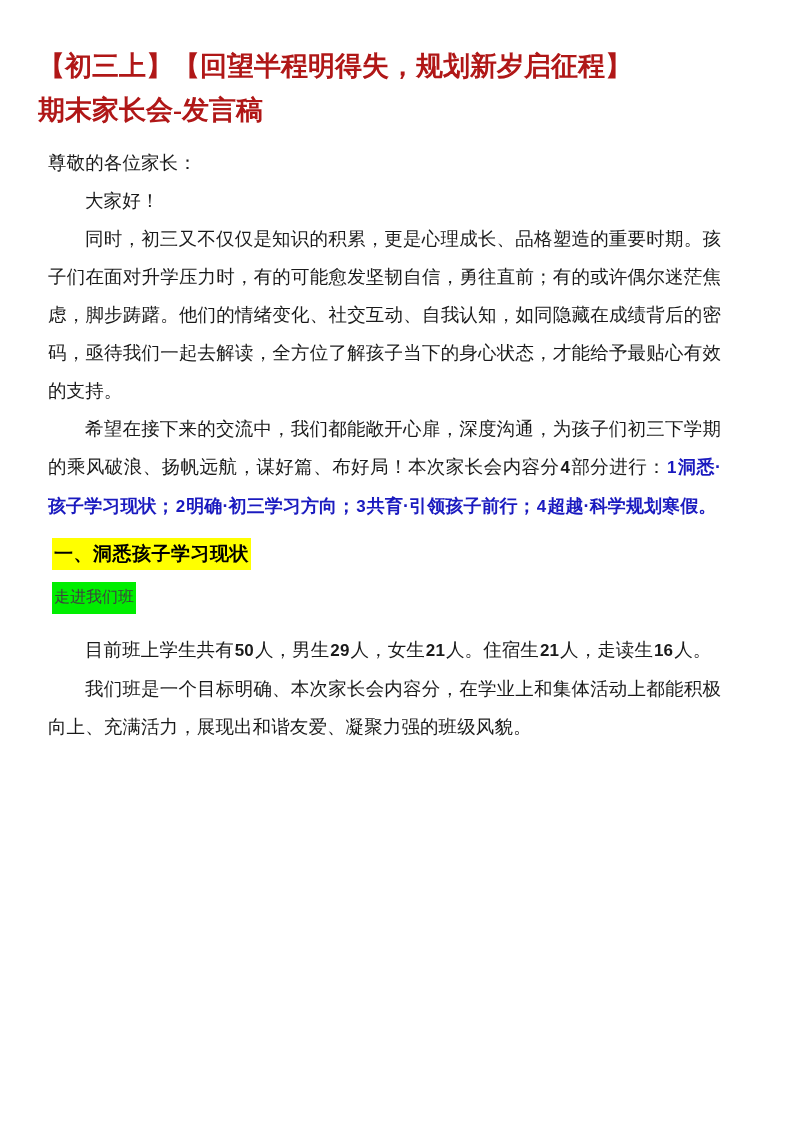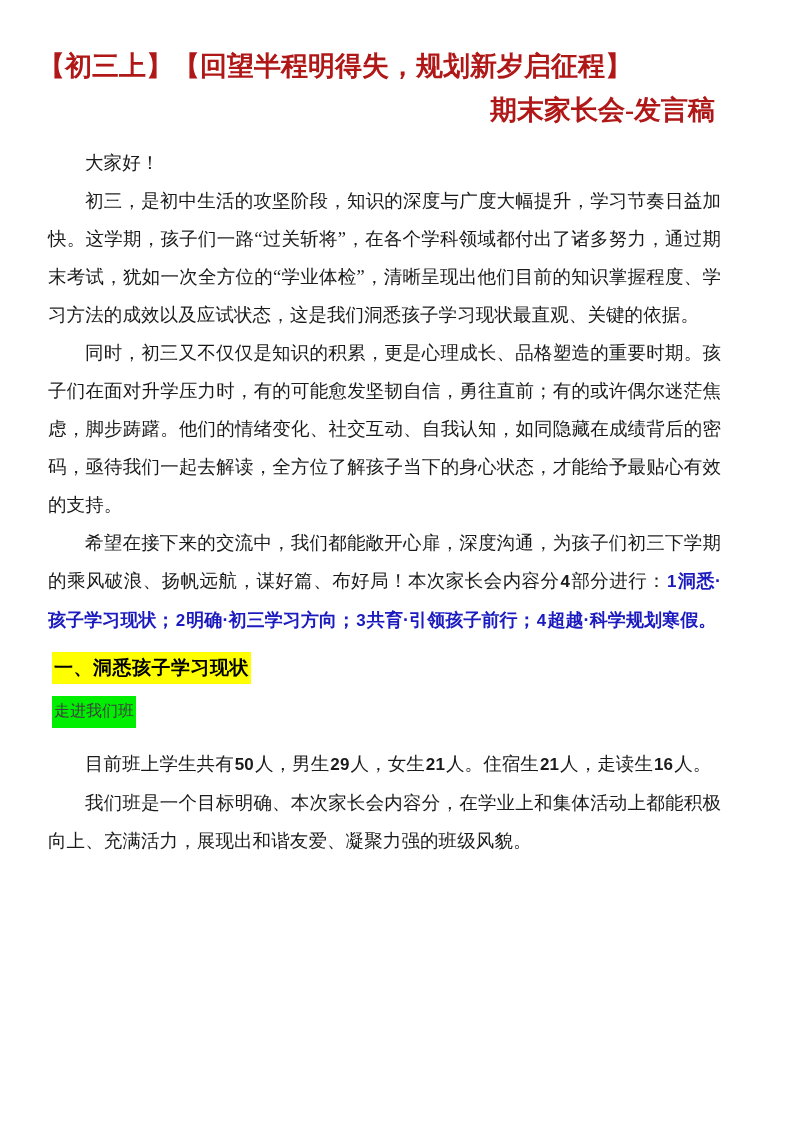--- a/index.html
+++ b/index.html
@@ -30,21 +30,21 @@
     line-height: 44px;
     text-align: center;
     letter-spacing: 0px;
     white-space: nowrap;
   }
   .doc-title.line1 {
     text-align: left;
     padding-left: 0px;
   }
   .doc-title.line2 {
-    text-align: right;
+    text-align: left;
     padding-right: 40px;
   }
 
   
   .para {
     font-size: 18.5px;
     line-height: 38px;
     color: #1a1a1a;
     text-align: justify;
     text-justify: inter-ideograph;
@@ -105,25 +105,25 @@
 
 <div class="page">
   <div class="doc">
 
     <div class="doc-title line1">【初三上】【回望半程明得失，规划新岁启征程】</div>
 
     <div class="doc-title line2">期末家长会-发言稿</div>
 
     <div class="gap-sm"></div>
 
+    <p class="para no-indent">尊敬的各位家长：</p>
 
     <p class="para indent">大家好！</p>
 
 
-    <p class="para indent">初三，是初中生活的攻坚阶段，知识的深度与广度大幅提升，学习节奏日益加快。这学期，孩子们一路“过关斩将”，在各个学科领域都付出了诸多努力，通过期末考试，犹如一次全方位的“学业体检”，清晰呈现出他们目前的知识掌握程度、学习方法的成效以及应试状态，这是我们洞悉孩子学习现状最直观、关键的依据。</p>
 
     <p class="para indent">同时，初三又不仅仅是知识的积累，更是心理成长、品格塑造的重要时期。孩子们在面对升学压力时，有的可能愈发坚韧自信，勇往直前；有的或许偶尔迷茫焦虑，脚步踌躇。他们的情绪变化、社交互动、自我认知，如同隐藏在成绩背后的密码，亟待我们一起去解读，全方位了解孩子当下的身心状态，才能给予最贴心有效的支持。</p>
 
     <p class="para indent"><span>希望在接下来的交流中，我们都能敞开心扉，深度沟通，为孩子们初三下学期的乘风破浪、扬帆远航，谋好篇、布好局！本次家长会内容分</span><span class="num">4</span><span>部分进行：</span><span class="blue-bold"><span class="num">1</span><span>洞悉·孩子学习现状；</span></span><span class="blue-bold"><span class="num">2</span><span>明确·初三学习方向；</span></span><span class="blue-bold"><span class="num">3</span><span>共育·引领孩子前行；</span></span><span class="blue-bold"><span class="num">4</span><span>超越·科学规划寒假。</span></span></p>
 
     <div class="heading-line">
       <span class="heading-yellow">一、洞悉孩子学习现状</span>
     </div>
 
     <div class="heading-line">

